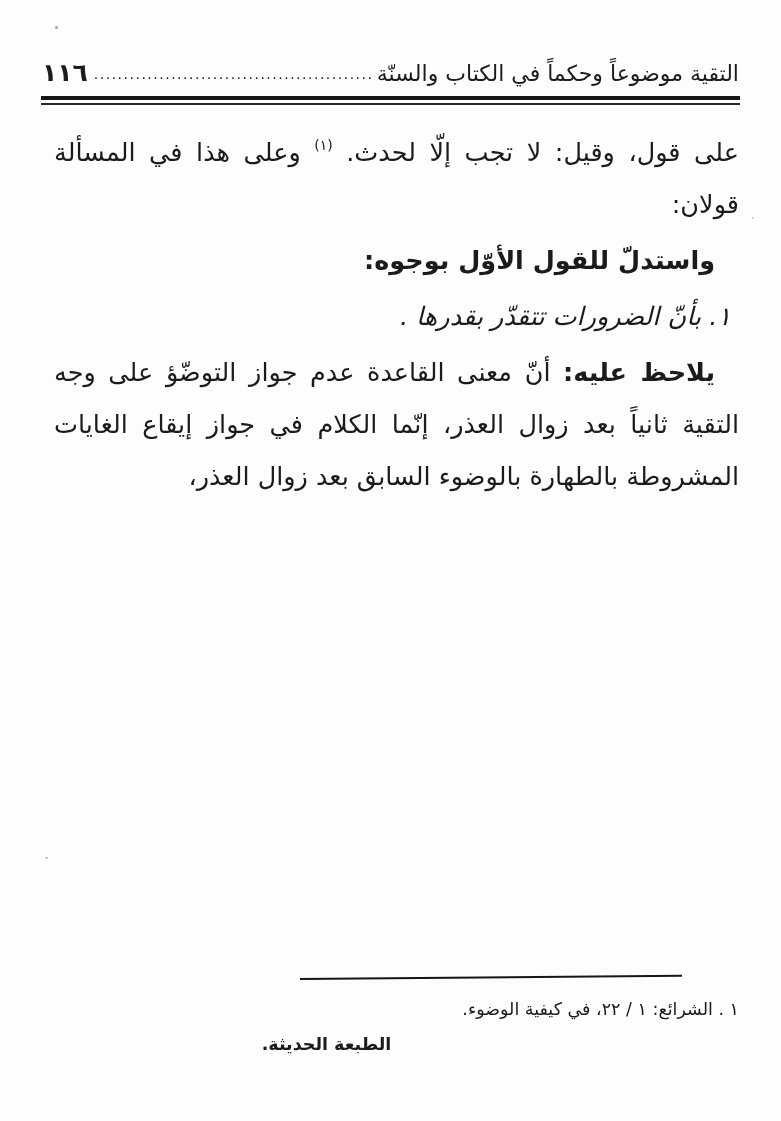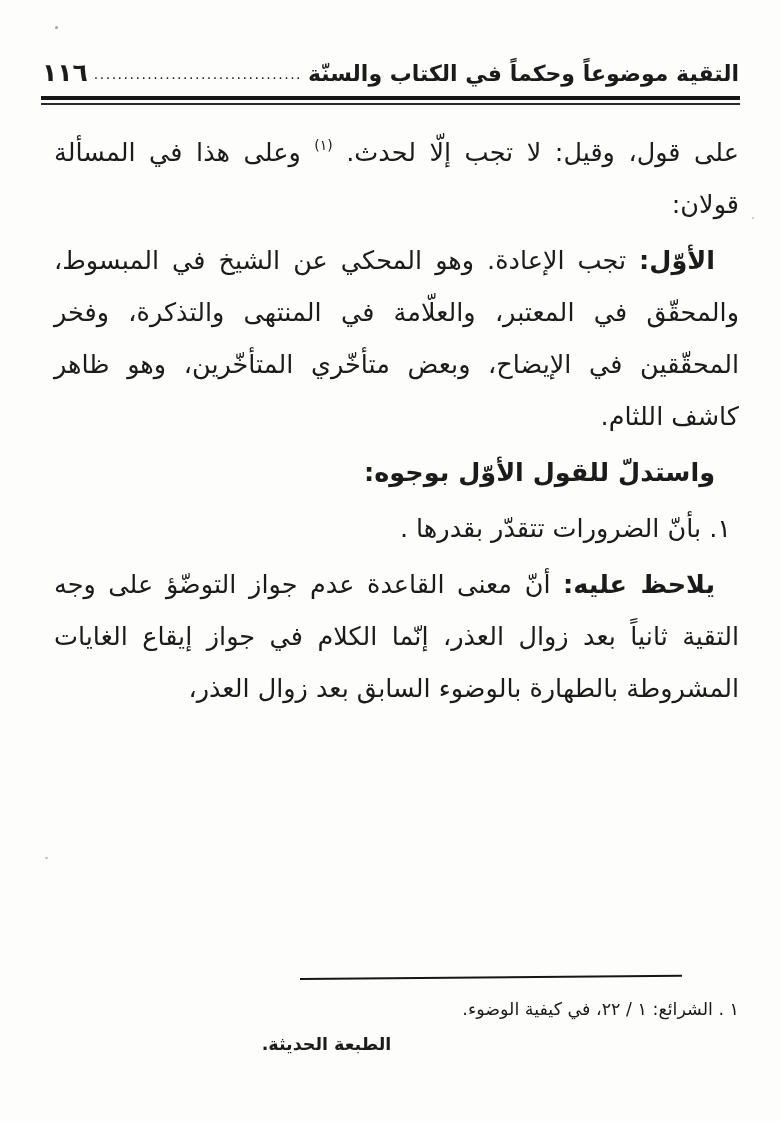--- a/index.html
+++ b/index.html
@@ -18,21 +18,21 @@
     box-sizing:border-box;
   }
   
   .hdr{
     display:flex;
     align-items:baseline;
     padding:58px 42px 0 42px;
     white-space:nowrap;
   }
   .hdr .title{
-    font-weight:bold;
+    font-weight:normal;
     font-size:22px;
     letter-spacing:0;
     flex:0 0 auto;
   }
   .hdr .leader{
     flex:1 1 auto;
     overflow:hidden;
     font-size:14px;
     letter-spacing:1.5px;
     direction:ltr;
@@ -55,21 +55,21 @@
   }
   
   .body{
     margin:21px 42px 0 42px;
     font-size:25.5px;
     line-height:52px;
     text-align:justify;
   }
   .body p{margin:0 0 4px 12px;}
   .body p.ind{text-indent:24px;}
-  .body p.ind-sm{text-indent:8px;}
+  .body p.ind-sm{text-indent:8px;font-style:italic;}
   .lead{font-weight:700;}
   .fnref{
     font-size:14px;
     vertical-align:11px;
     line-height:0;
     font-weight:400;
   }
   
   .fnotes{
     position:absolute;
@@ -119,21 +119,20 @@
     <span class="leader">....................................................</span>
     <span class="pnum">١١٦</span>
   </header>
 
   <div class="rule"></div>
 
   <main class="body">
 
     <p><span>على قول، وقيل: لا تجب إلّا لحدث. </span><sup class="fnref">(١)</sup><span> وعلى هذا في المسألة قولان:</span></p>
 
-    <p class="ind"><span class="lead">الأوّل:</span><span> تجب الإعادة. وهو المحكي عن الشيخ في المبسوط، والمحقّق في المعتبر، والعلّامة في المنتهى والتذكرة، وفخر المحقّقين في الإيضاح، وبعض متأخّري المتأخّرين، وهو ظاهر كاشف اللثام.</span></p>
 
 
     <p class="ind"><span class="lead">واستدلّ للقول الأوّل بوجوه:</span></p>
 
     <p class="ind-sm"><span>١. بأنّ الضرورات تتقدّر بقدرها .</span></p>
 
     <p class="ind"><span class="lead">يلاحظ عليه:</span><span> أنّ معنى القاعدة عدم جواز التوضّؤ على وجه التقية ثانياً بعد زوال العذر، إنّما الكلام في جواز إيقاع الغايات المشروطة بالطهارة بالوضوء السابق بعد زوال العذر،</span></p>
 
   </main>
 

